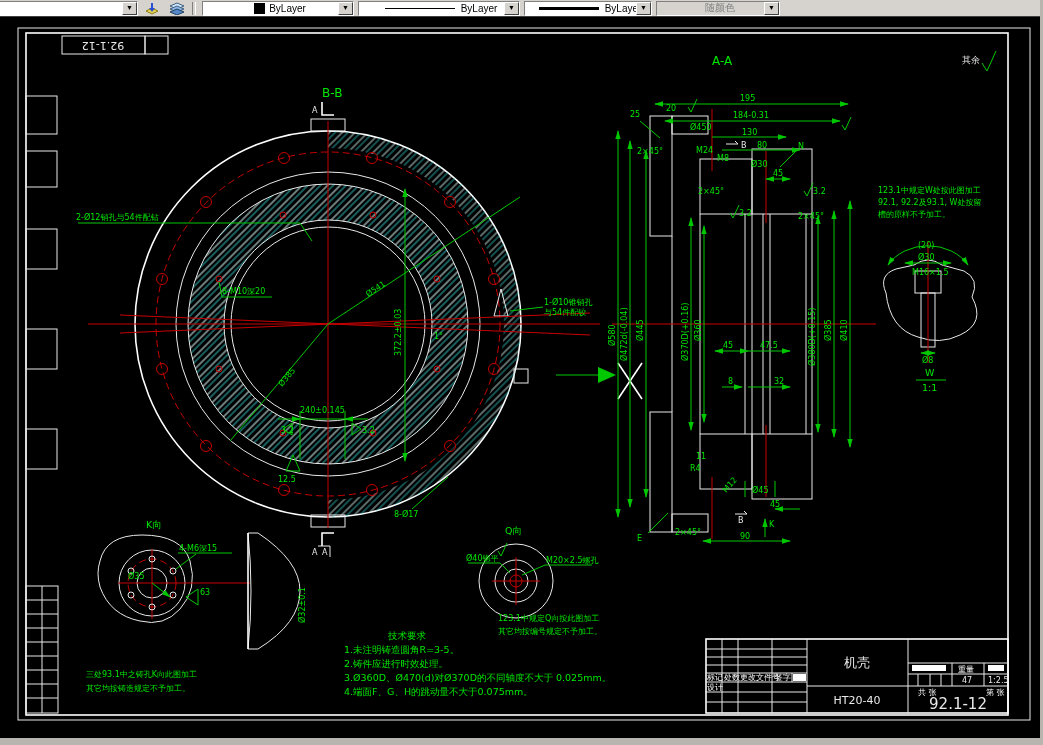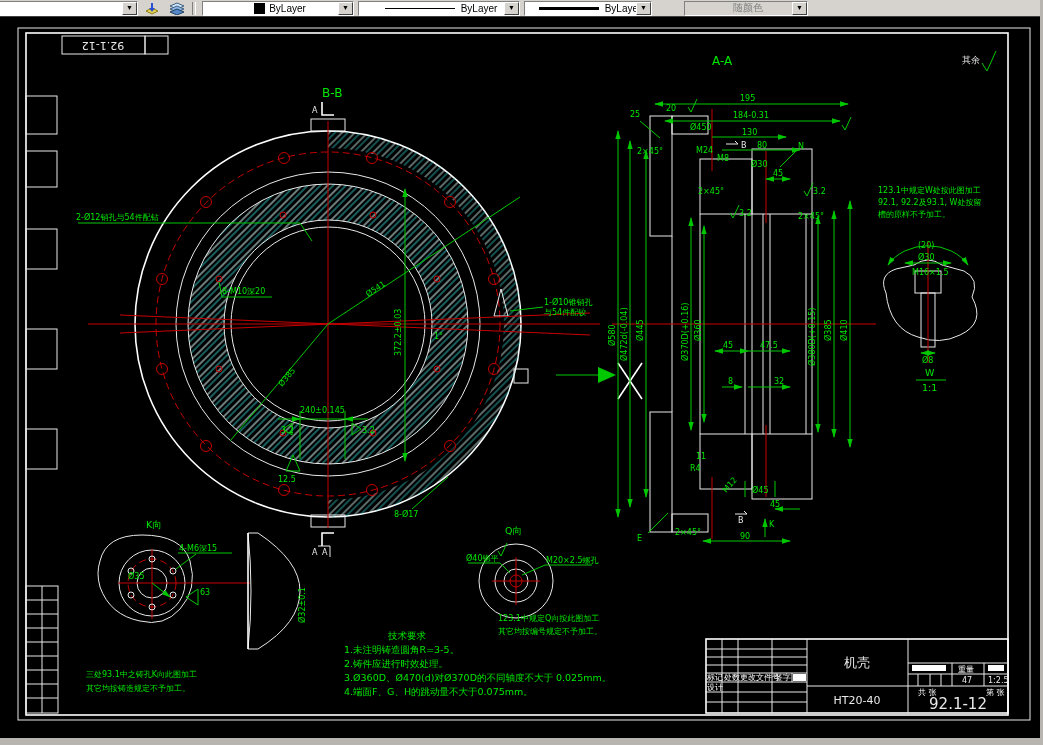--- a/index.html
+++ b/index.html
@@ -63,21 +63,21 @@
   <div class="combo" style="width:156px;">
     <div class="lineglyph"></div>
     <span>ByLayer</span>
     <div class="arrowbtn">▼</div>
   </div>
   <div class="combo" style="width:122px;">
     <div class="lineglyph thick"></div>
     <span>ByLayer</span>
     <div class="arrowbtn">▼</div>
   </div>
-  <div class="combo disabled" style="width:118px;margin-left:28px;">
+  <div class="combo disabled" style="width:118px;">
     <span>随颜色</span>
     <div class="arrowbtn">▼</div>
   </div>
 </div>
 
 <div class="canvas">
 <svg width="1040" height="721" viewBox="0 16 1040 721">
   <defs>
     <pattern id="h1" width="9" height="9" patternUnits="userSpaceOnUse" patternTransform="rotate(45)">
       <line x1="2" y1="0" x2="2" y2="9" stroke="#d8f6f6" stroke-width="1"></line>

